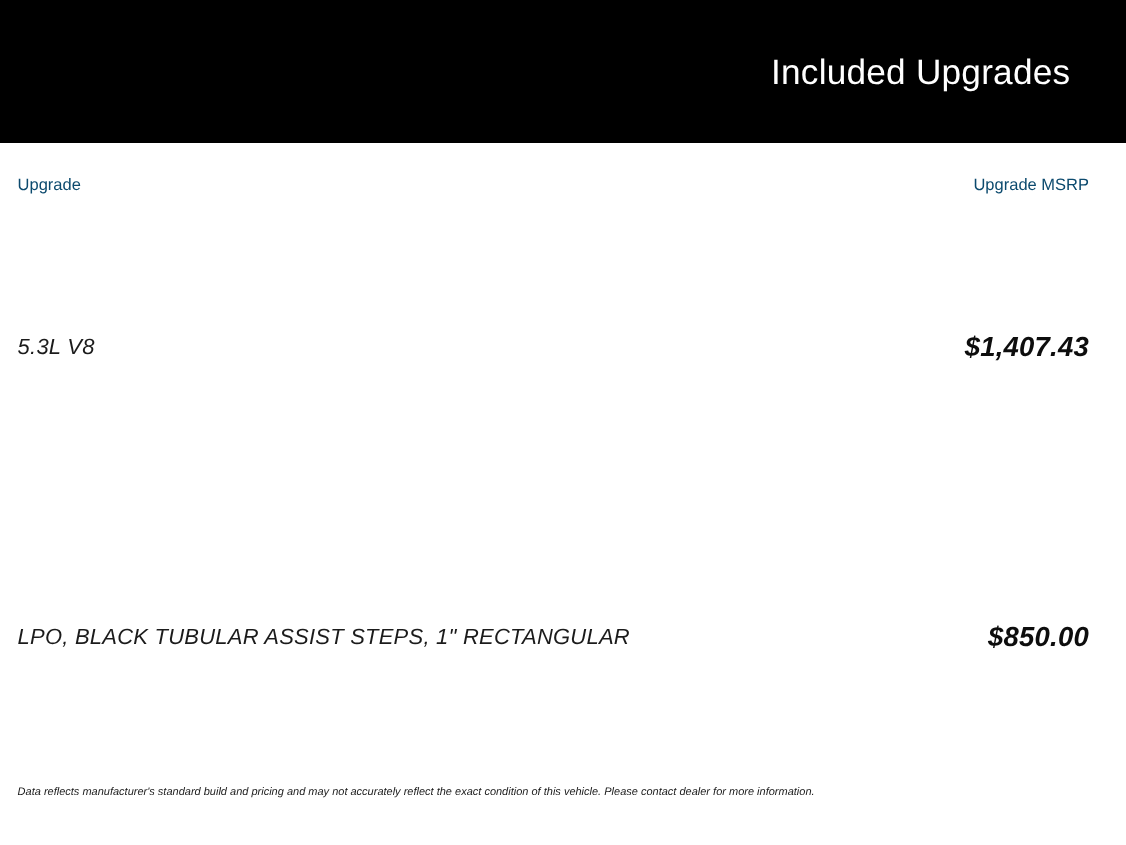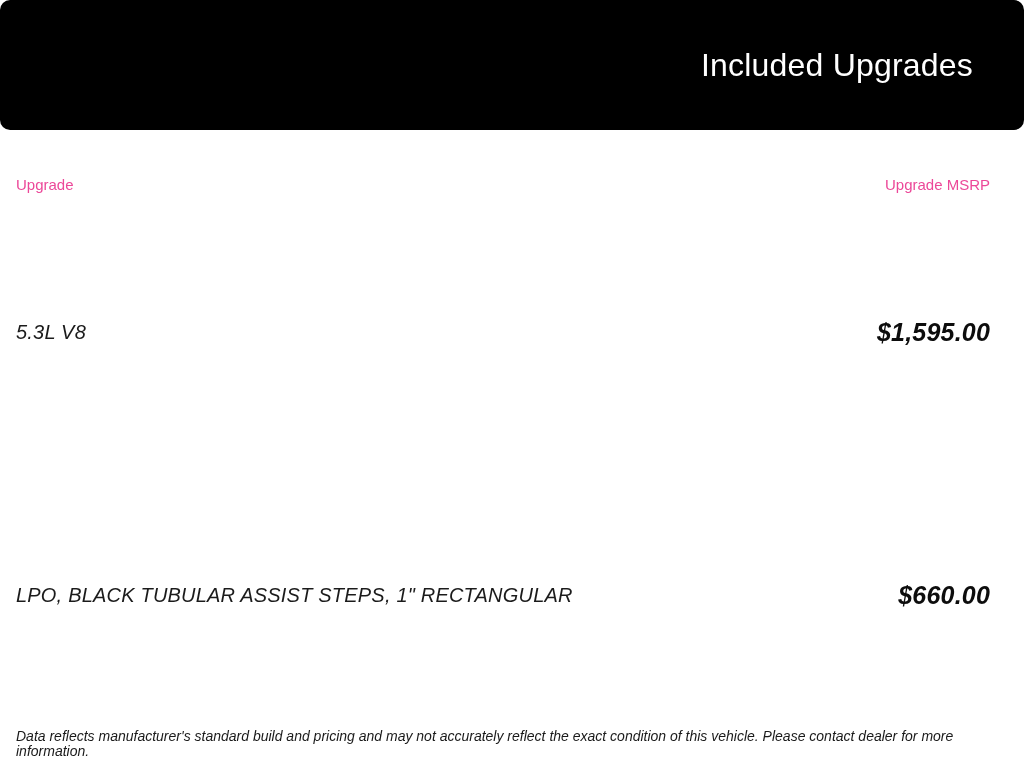--- a/index.html
+++ b/index.html
@@ -11,43 +11,42 @@
   }
   .page { width: 1024px; height: 768px; background: #ffffff; }
 
   .topbar {
     height: 130px;
     background: #000000;
     display: flex;
     align-items: center;
     justify-content: flex-end;
     padding-right: 51px;
-    border-radius: 10px;
   }
   .title {
     color: #ffffff;
     font-size: 32px;
     font-weight: 400;
     letter-spacing: 0.2px;
   }
 
   .content {
     padding-left: 16px;
     padding-right: 34px;
   }
 
   .col-headers {
     display: flex;
     justify-content: space-between;
     align-items: flex-end;
-    padding-top: 46px;
+    padding-top: 30px;
     padding-bottom: 8px;
     font-size: 15px;
     line-height: 17px;
-    color: #ec4899;
+    color: #0c4a6e;
   }
 
   .row {
     height: 263px;
     display: flex;
     align-items: center;
     justify-content: space-between;
     font-style: italic;
   }
   .row-name {
@@ -57,21 +56,21 @@
   }
   .row-price {
     font-size: 25px;
     font-weight: 700;
     color: #0d0d0d;
     letter-spacing: 0.2px;
   }
 
   .disclaimer {
     margin-top: 2px;
-    font-size: 14px;
+    font-size: 10px;
     line-height: 15px;
     font-style: italic;
     color: #1a1a1a;
   }
 </style>
 </head>
 <body>
 
 <div class="page">
 
@@ -81,25 +80,25 @@
 
   <main class="content">
 
     <div class="col-headers">
       <span class="col-label">Upgrade</span>
       <span class="col-label">Upgrade MSRP</span>
     </div>
 
     <div class="row">
       <span class="row-name">5.3L V8</span>
-      <span class="row-price">$1,595.00</span>
+      <span class="row-price">$1,407.43</span>
     </div>
 
     <div class="row">
       <span class="row-name">LPO, BLACK TUBULAR ASSIST STEPS, 1" RECTANGULAR</span>
-      <span class="row-price">$660.00</span>
+      <span class="row-price">$850.00</span>
     </div>
 
     <p class="disclaimer">Data reflects manufacturer's standard build and pricing and may not accurately reflect the exact condition of this vehicle. Please contact dealer for more information.</p>
 
   </main>
 
 </div>
 
 </body></html>

